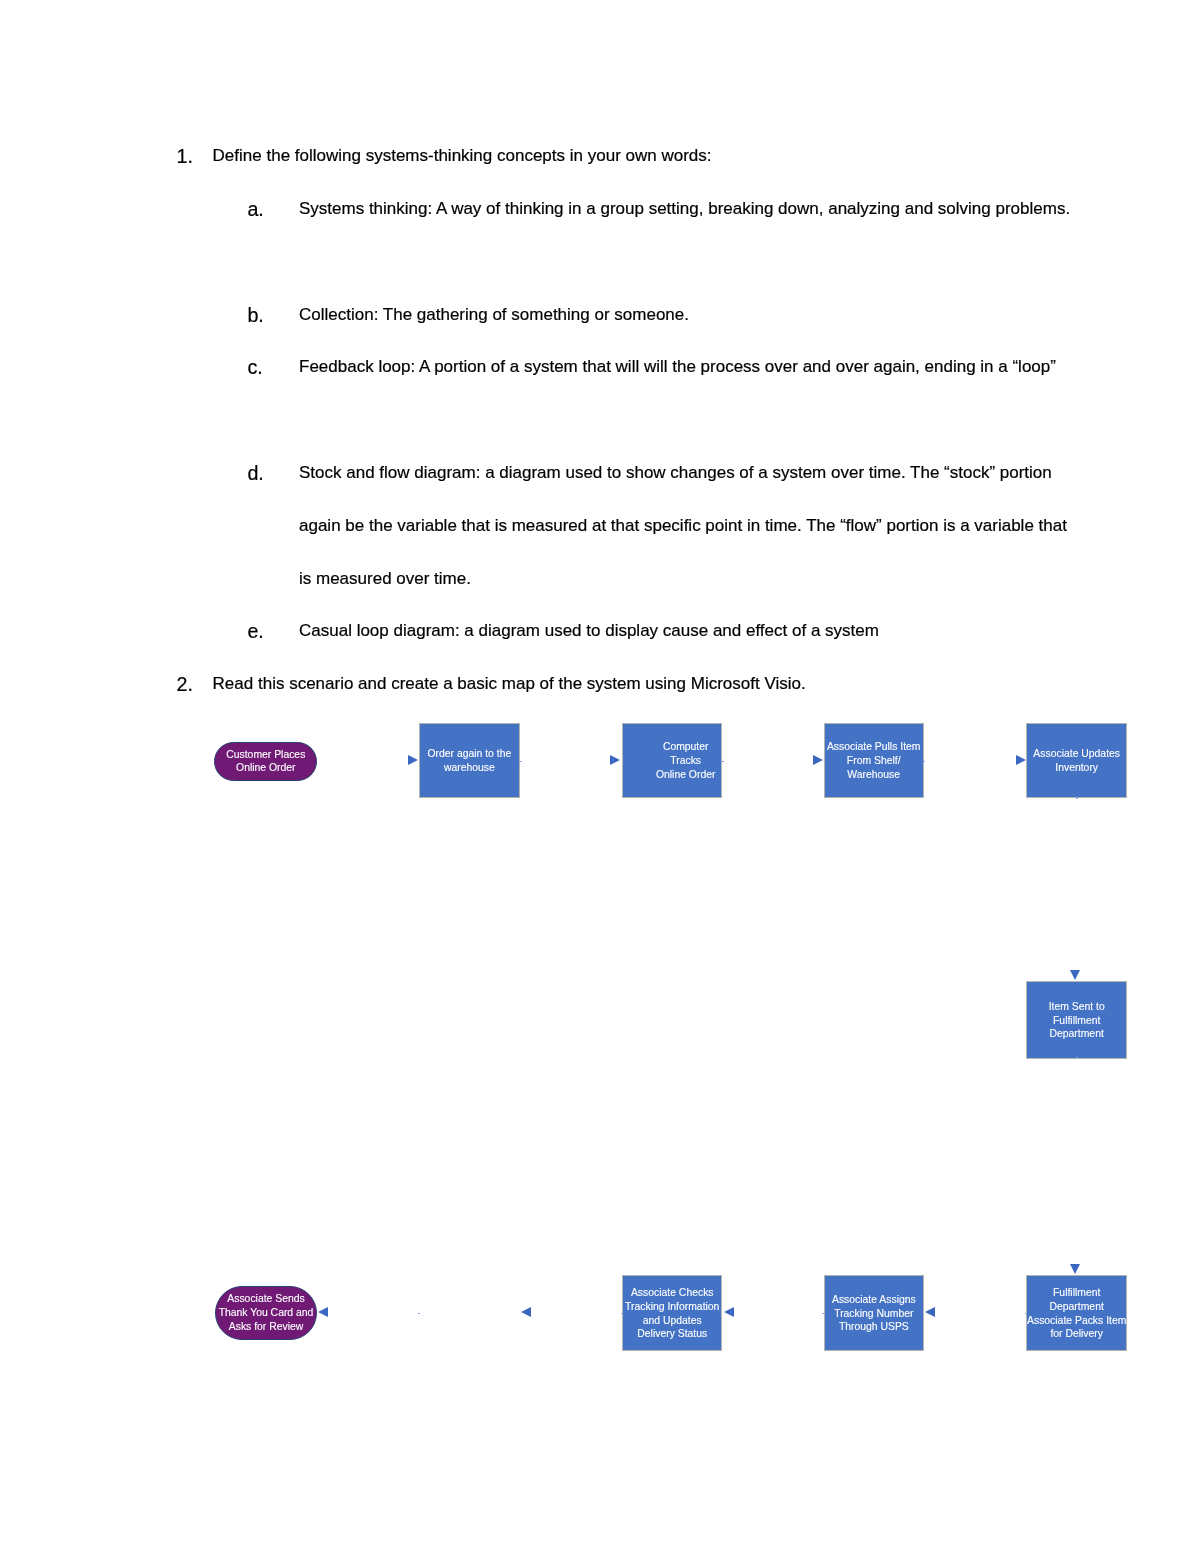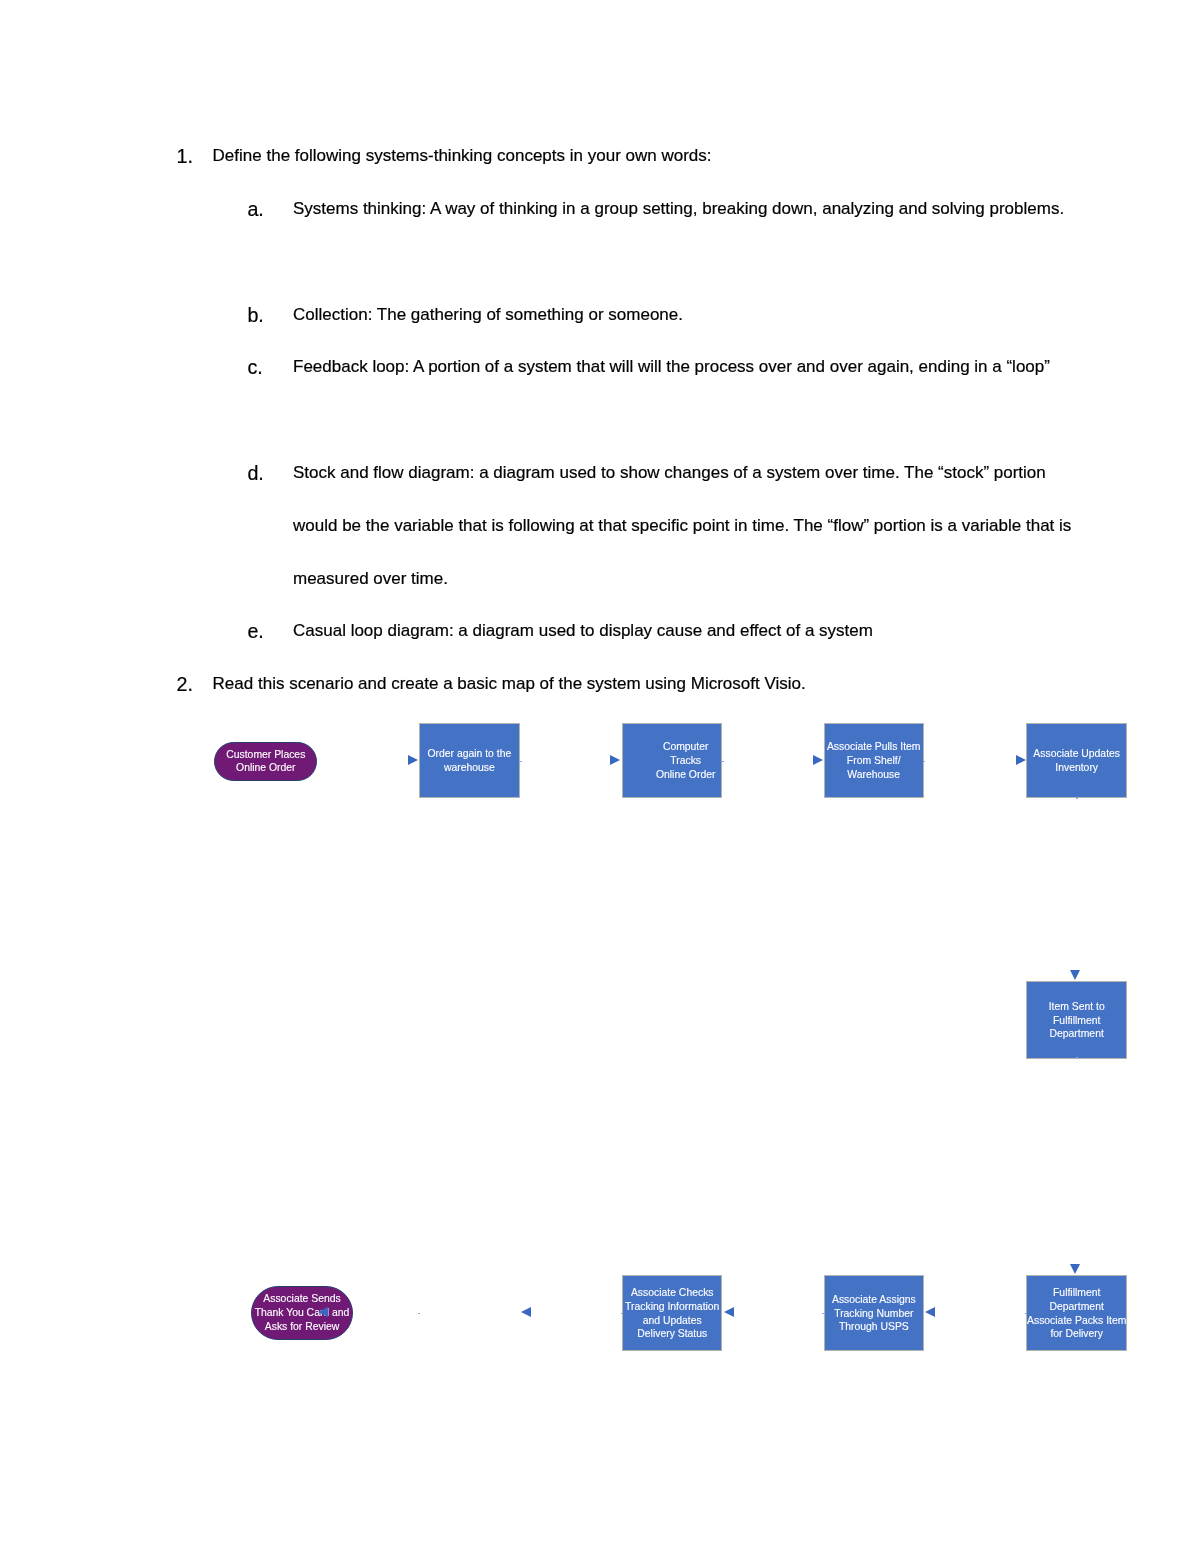--- a/index.html
+++ b/index.html
@@ -14,21 +14,21 @@
   .marker{position:absolute;font-size:19.7px;color:#000;line-height:52.9px;top:0;-webkit-text-stroke:0.2px #000;
           white-space:nowrap;transform:translateZ(0);}
   .qtext{position:absolute;top:0;font-size:17px;color:#000;line-height:52.9px;-webkit-text-stroke:0.2px #000;
          text-align:left;white-space:normal;transform:translateZ(0);}
 
   
   .lvl1 .marker{left:176.6px;}
   .lvl1 .qtext{left:212.6px;width:850px;}
   
   .lvl2 .marker{left:247.4px;}
-  .lvl2 .qtext{left:293px;width:779px;}
+  .lvl2 .qtext{left:299px;width:779px;}
 
   
   .diagram{position:absolute;left:0;top:0;width:1200px;height:1553px;}
   .node{position:absolute;background:#4472c4;border:1px solid #b4b4ae;box-sizing:border-box;
         display:flex;align-items:center;justify-content:center;text-align:center;
         color:#ffffff;font-size:10.4px;line-height:13.7px;-webkit-text-stroke:0.12px #ffffff;
         font-family:"Liberation Sans",sans-serif;}
   .node.pill{border-radius:999px;background:#701a75;border:1.3px solid #26406e;}
   .node span{display:block;white-space:pre-line;transform:translateZ(0);position:relative;top:0.6px;}
   .node.pill span{top:-0.2px;}
@@ -58,21 +58,21 @@
     <div class="q-row lvl2" style="top:288.8px">
       <div class="marker">b.</div>
       <div class="qtext">Collection: The gathering of something or someone.</div>
     </div>
     <div class="q-row lvl2" style="top:341px">
       <div class="marker">c.</div>
       <div class="qtext">Feedback loop: A portion of a system that will will the process over and over again, ending in a “loop”</div>
     </div>
     <div class="q-row lvl2" style="top:447px">
       <div class="marker">d.</div>
-      <div class="qtext">Stock and flow diagram: a diagram used to show changes of a system over time. The “stock” portion would be the variable that is following at that specific point in time. The “flow” portion is a variable that is measured over time.</div>
+      <div class="qtext">Stock and flow diagram: a diagram used to show changes of a system over time. The “stock” portion again be the variable that is measured at that specific point in time. The “flow” portion is a variable that is measured over time.</div>
     </div>
     <div class="q-row lvl2" style="top:604.8px">
       <div class="marker">e.</div>
       <div class="qtext">Casual loop diagram: a diagram used to display cause and effect of a system</div>
     </div>
     <div class="q-row lvl1" style="top:657.6px">
       <div class="marker">2.</div>
       <div class="qtext">Read this scenario and create a basic map of the system using Microsoft Visio.</div>
     </div>
   </div>
@@ -114,21 +114,21 @@
         <span>Associate Assigns
 Tracking Number
 Through USPS</span>
       </div>
     <div class="node" style="left: 622.1px; top: 1274.7px; width: 100.3px; height: 76.6px;">
         <span>Associate Checks
 Tracking Information
 and Updates
 Delivery Status</span>
       </div>
-    <div class="node pill" style="left: 215px; top: 1285.7px; width: 102px; height: 54.6px; margin-left: 36px;">
+    <div class="node pill" style="left: 215px; top: 1285.7px; width: 102px; height: 54.6px;">
         <span>Associate Sends
 Thank You Card and
 Asks for Review</span>
       </div>
 
     <div class="stub" style="left: 519.2px; top: 760.8px; width: 2.4px; height: 1.4px;"></div>
     <div class="stub" style="left: 721.2px; top: 760.8px; width: 2.4px; height: 1.4px;"></div>
     <div class="stub" style="left: 923px; top: 760.8px; width: 2.4px; height: 1.4px;"></div>
     <div class="stub" style="left: 1075.9px; top: 797.4px; width: 2.4px; height: 2px;"></div>
     <div class="stub" style="left: 1075.9px; top: 1056.9px; width: 2.4px; height: 2px;"></div>

